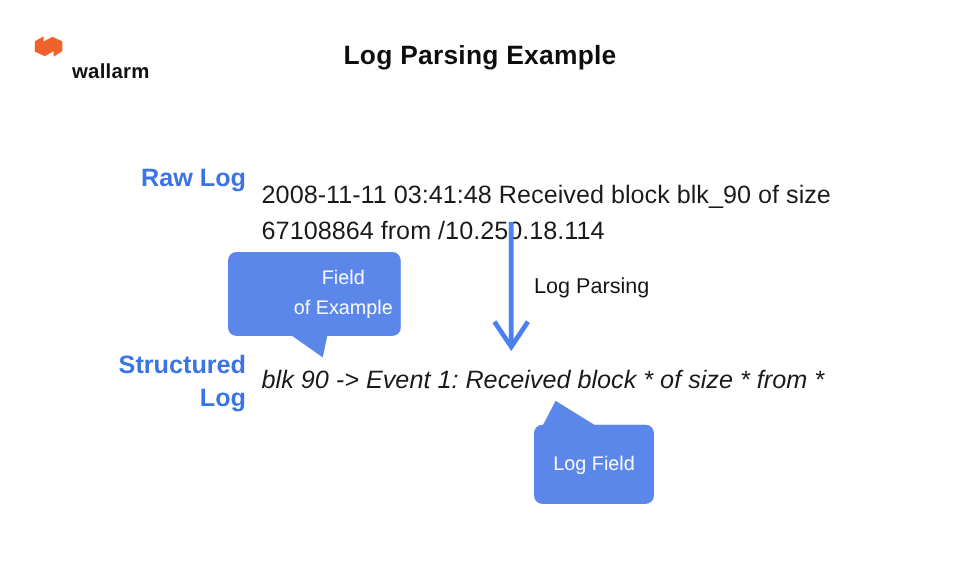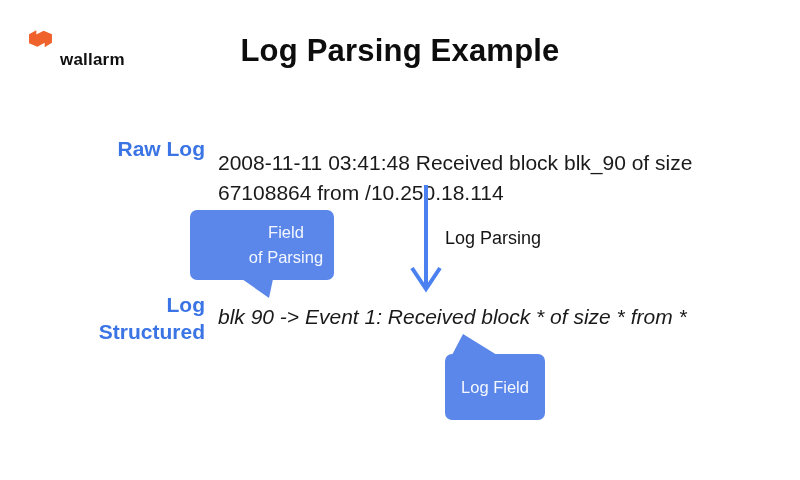--- a/index.html
+++ b/index.html
@@ -12,21 +12,21 @@
     color:#151515;
   }
   .abs{position:absolute;}
 
   
   .logo{left:28px;top:7px;display:flex;align-items:center;gap:7px;}
   .logo-text{font-size:17px;font-weight:700;color:#101010;letter-spacing:.2px;margin-top:43px;}
 
   
   .title{left:0;top:33px;width:800px;text-align:center;
-    font-size:31px;font-weight:700;color:#0d0d0d;letter-spacing:.2px;}
+    font-size:22px;font-weight:700;color:#0d0d0d;letter-spacing:.2px;}
 
   
   .side-label{left:20px;width:185px;text-align:right;
     font-size:21px;font-weight:700;color:#3b74e4;line-height:27px;}
   .raw-label{top:135px;}
   .structured-label{top:291px;}
 
   
   .log-text{left:218px;width:520px;font-size:21px;line-height:30px;color:#1a1a1a;}
   .raw-text{top:116px;margin-top:32px;}
@@ -70,31 +70,31 @@
   <svg width="40" height="114" viewBox="0 0 40 114">
     <line x1="18" y1="2" x2="18" y2="103" stroke="#4a80f0" stroke-width="4"></line>
     <polyline points="4,85 18,106 32,85" fill="none" stroke="#4a80f0" stroke-width="4" stroke-linejoin="miter"></polyline>
   </svg>
 </div>
 
 <div class="abs arrow-label">Log Parsing</div>
 
 <div class="abs bubble bubble-field">
   <div>Field</div>
-  <div>of Parsing</div>
+  <div>of Example</div>
 </div>
 <div class="abs tail-field">
   <svg width="34" height="20" viewBox="0 0 34 20">
     <polygon points="0,0 31,0 27,19" fill="#5b87ea"></polygon>
   </svg>
 </div>
 
 <div class="abs side-label structured-label">
+  <div>Structured</div>
   <div>Log</div>
-  <div>Structured</div>
 </div>
 
 <div class="abs log-text structured-text">blk 90 -&gt; Event 1: Received block * of size * from *</div>
 
 <div class="abs tail-event">
   <svg width="52" height="22" viewBox="0 0 52 22">
     <polygon points="14,0 3,21 48,21" fill="#5b87ea"></polygon>
   </svg>
 </div>
 <div class="abs bubble bubble-event">

